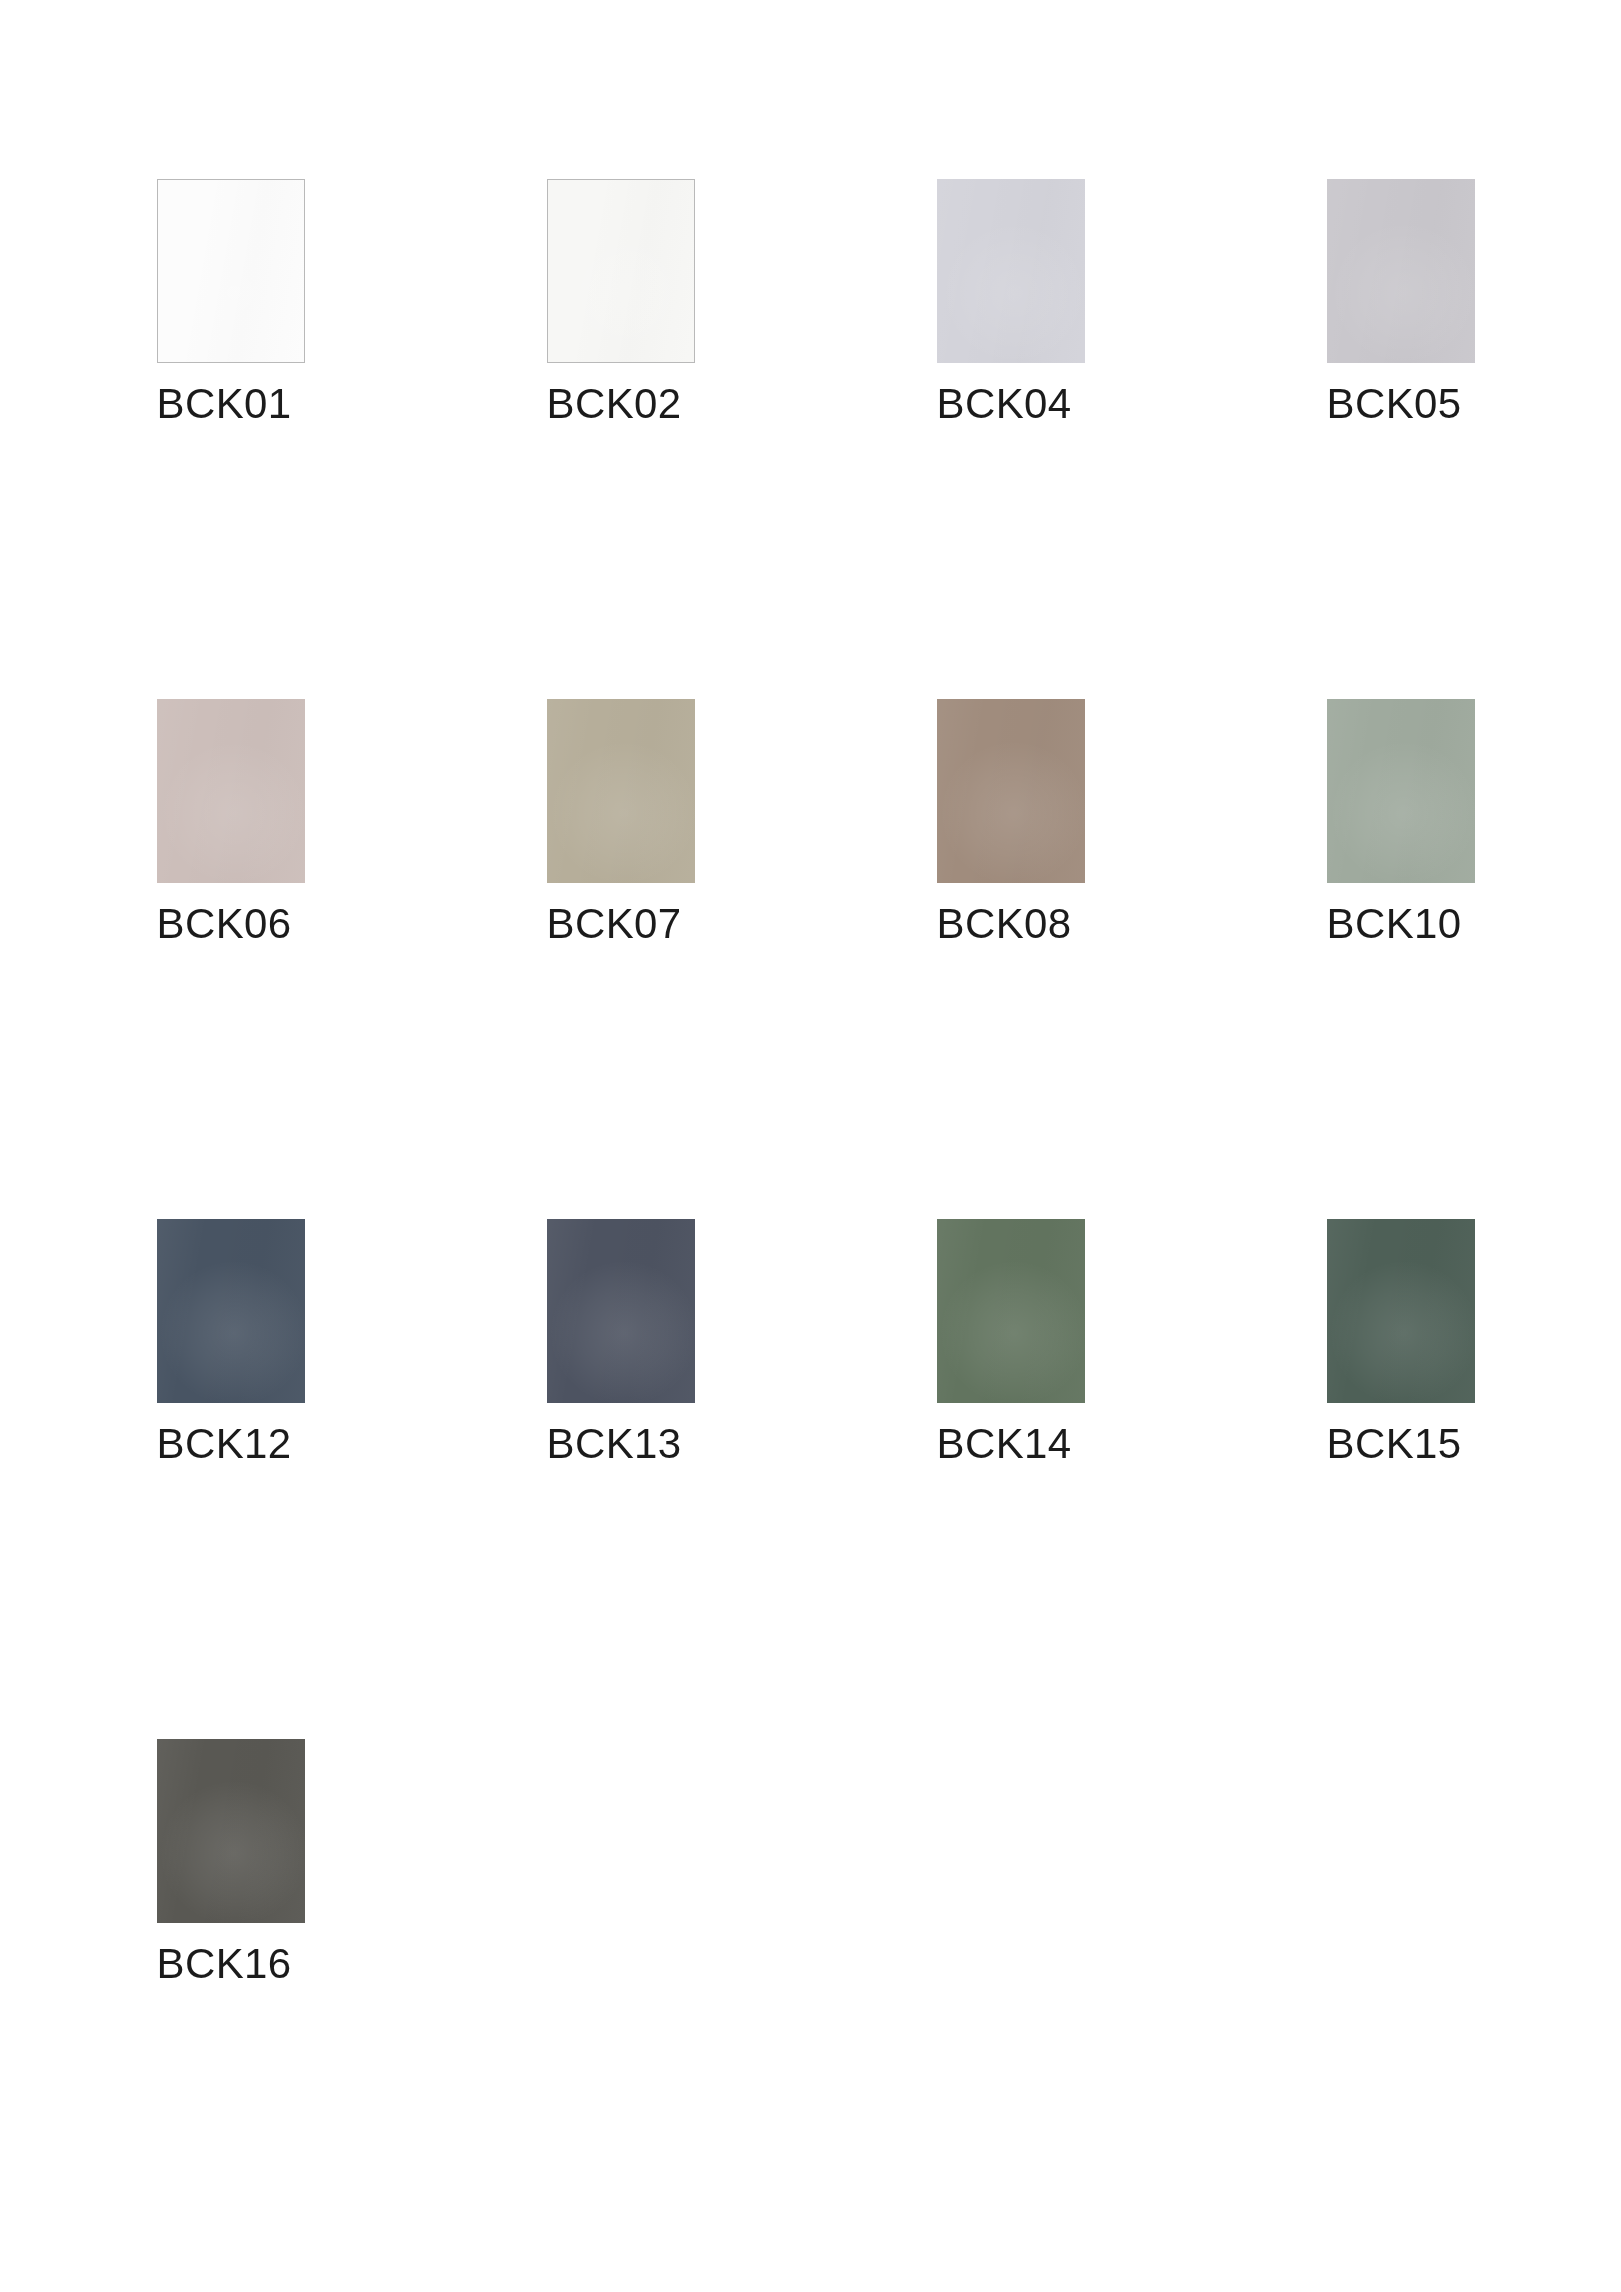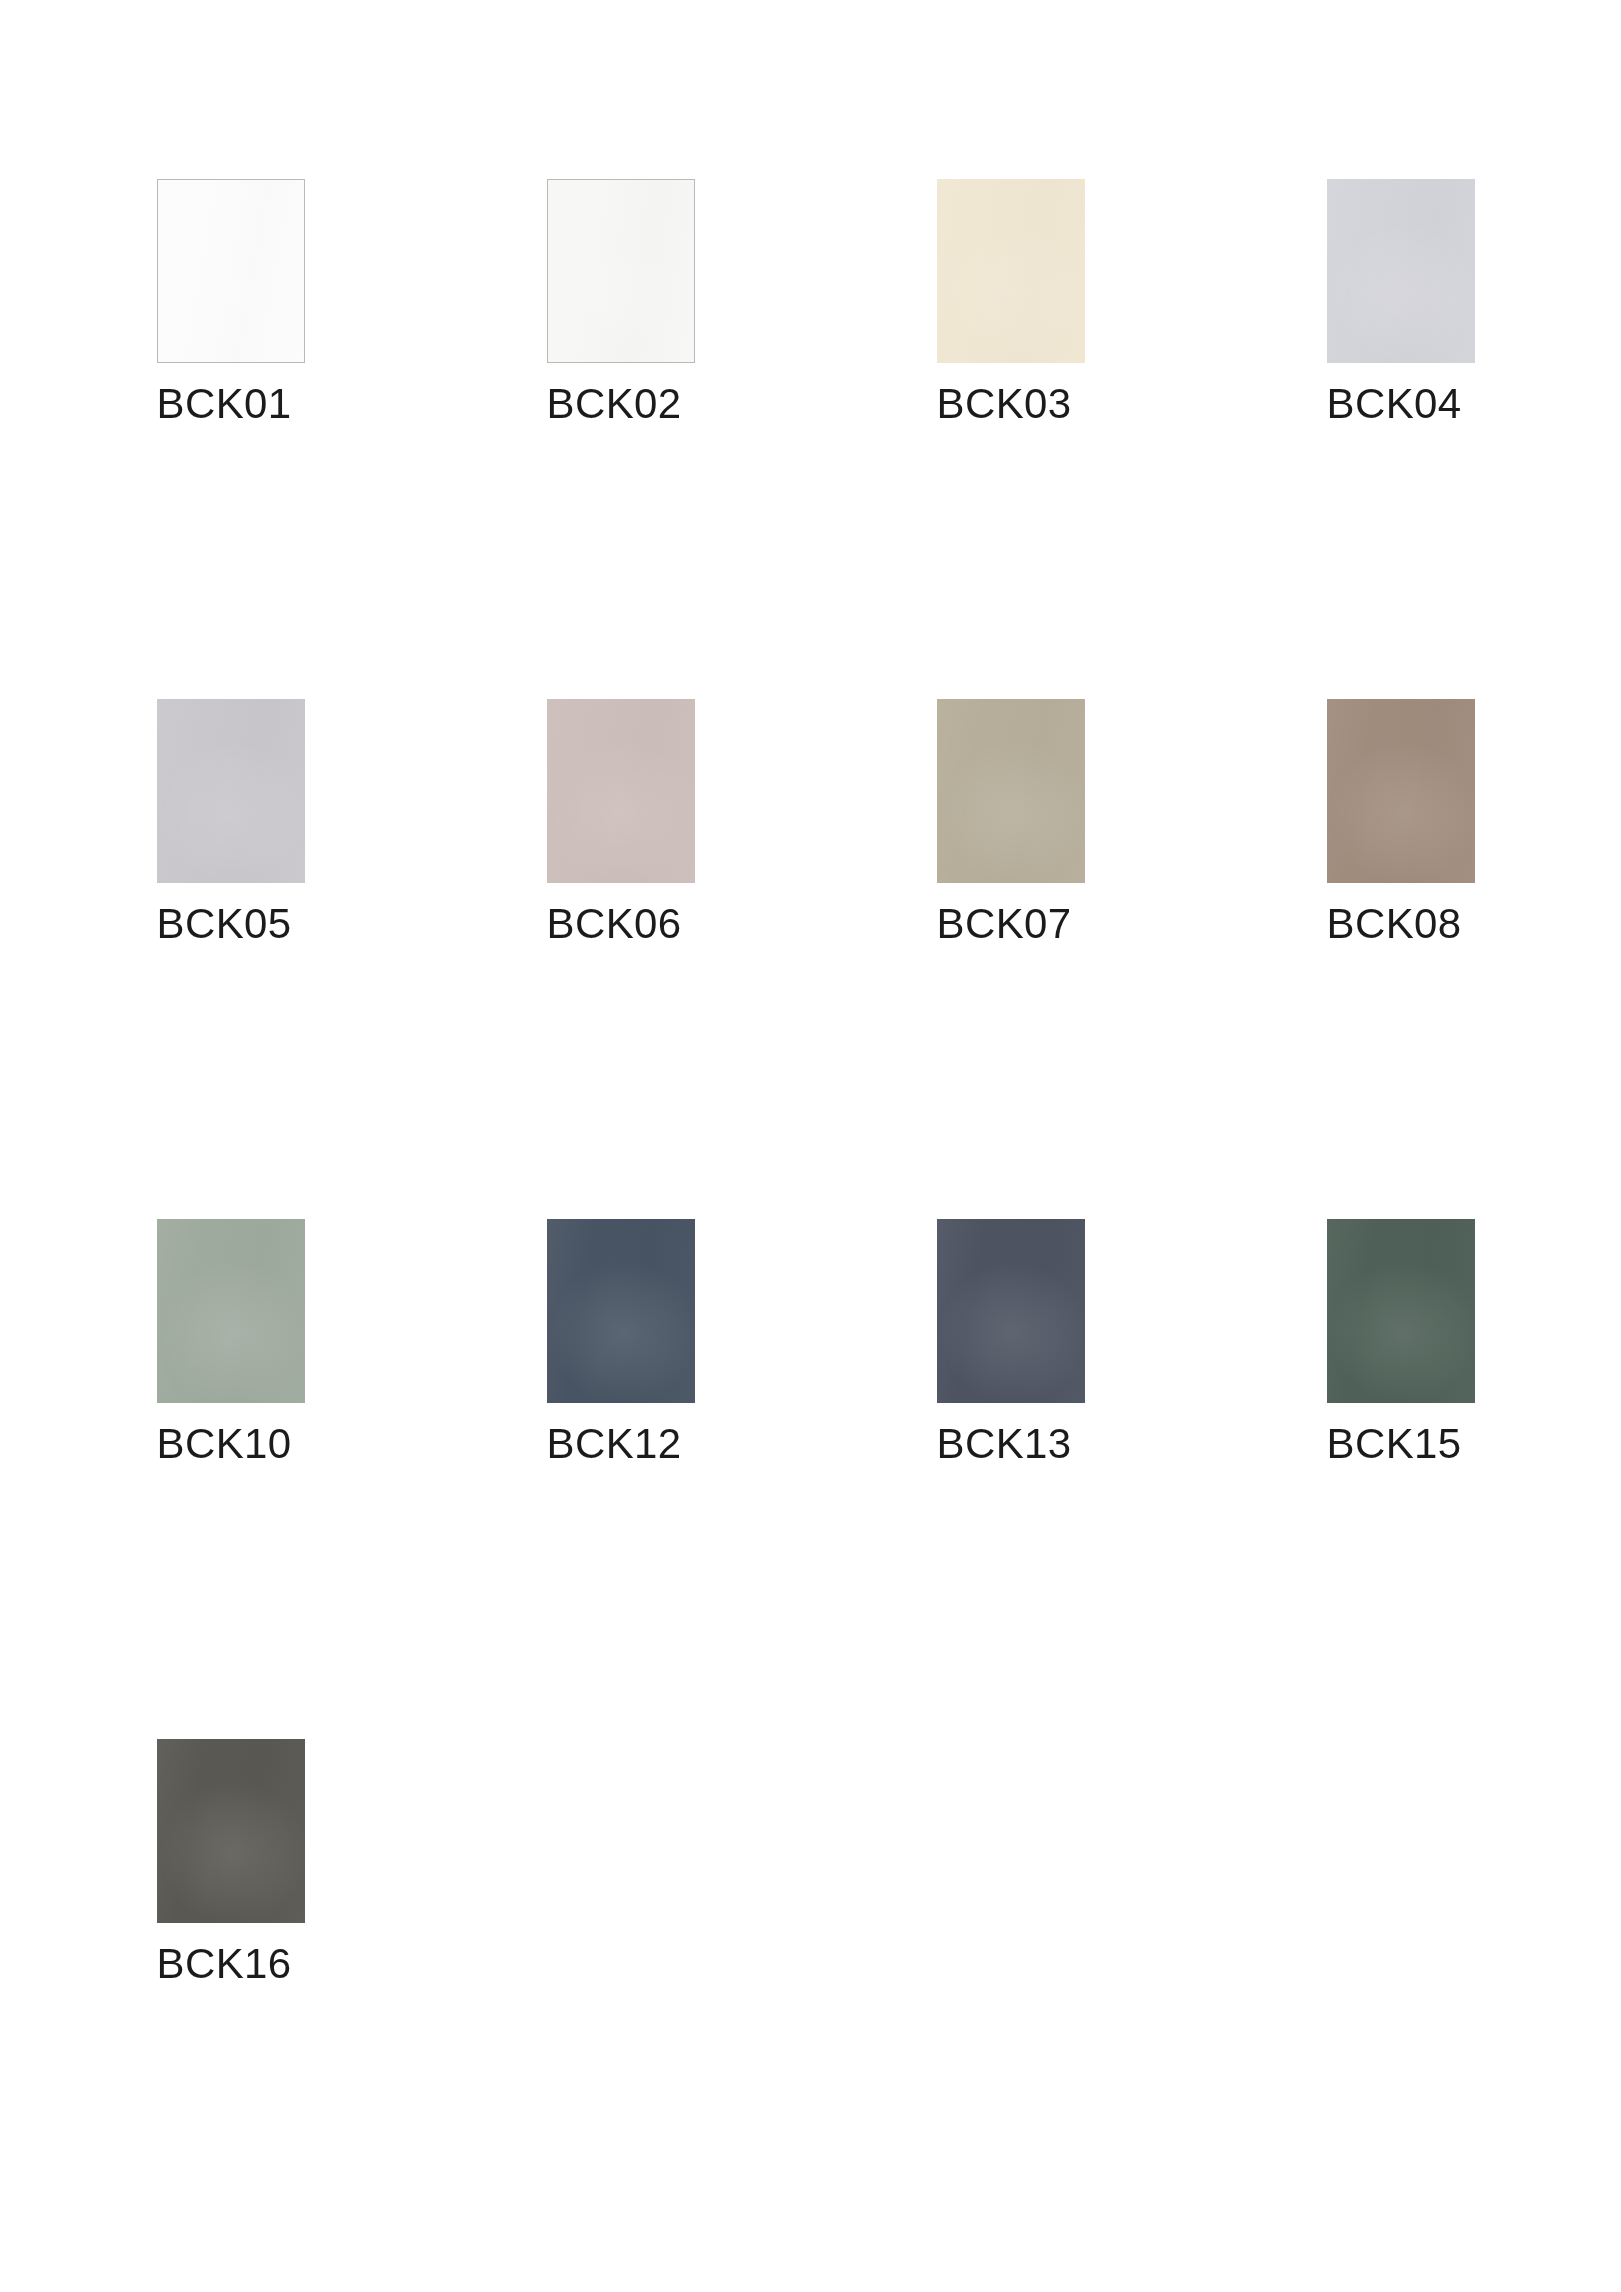--- a/index.html
+++ b/index.html
@@ -92,24 +92,20 @@
   <div class="swatch-grid" id="swatch-grid">
       <div class="swatch-cell">
         <div class="chip bordered" style="background-color: rgb(252, 252, 252);"></div>
         <div class="chip-label">BCK01</div>
       </div>
       <div class="swatch-cell">
         <div class="chip bordered" style="background-color: rgb(247, 247, 245);"></div>
         <div class="chip-label">BCK02</div>
       </div>
       <div class="swatch-cell">
-        <div class="chip" style="background-color: rgb(240, 231, 210);"></div>
-        <div class="chip-label">BCK03</div>
-      </div>
-      <div class="swatch-cell">
         <div class="chip" style="background-color: rgb(211, 211, 218);"></div>
         <div class="chip-label">BCK04</div>
       </div>
       <div class="swatch-cell">
         <div class="chip" style="background-color: rgb(201, 199, 204);"></div>
         <div class="chip-label">BCK05</div>
       </div>
       <div class="swatch-cell">
         <div class="chip" style="background-color: rgb(204, 190, 186);"></div>
         <div class="chip-label">BCK06</div>
@@ -128,20 +124,24 @@
       </div>
       <div class="swatch-cell">
         <div class="chip" style="background-color: rgb(72, 84, 99);"></div>
         <div class="chip-label">BCK12</div>
       </div>
       <div class="swatch-cell">
         <div class="chip" style="background-color: rgb(77, 83, 97);"></div>
         <div class="chip-label">BCK13</div>
       </div>
       <div class="swatch-cell">
+        <div class="chip" style="background-color: rgb(98, 116, 95);"></div>
+        <div class="chip-label">BCK14</div>
+      </div>
+      <div class="swatch-cell">
         <div class="chip" style="background-color: rgb(78, 96, 87);"></div>
         <div class="chip-label">BCK15</div>
       </div>
       <div class="swatch-cell">
         <div class="chip" style="background-color: rgb(89, 88, 83);"></div>
         <div class="chip-label">BCK16</div>
       </div>
     </div>
 </div>
 

